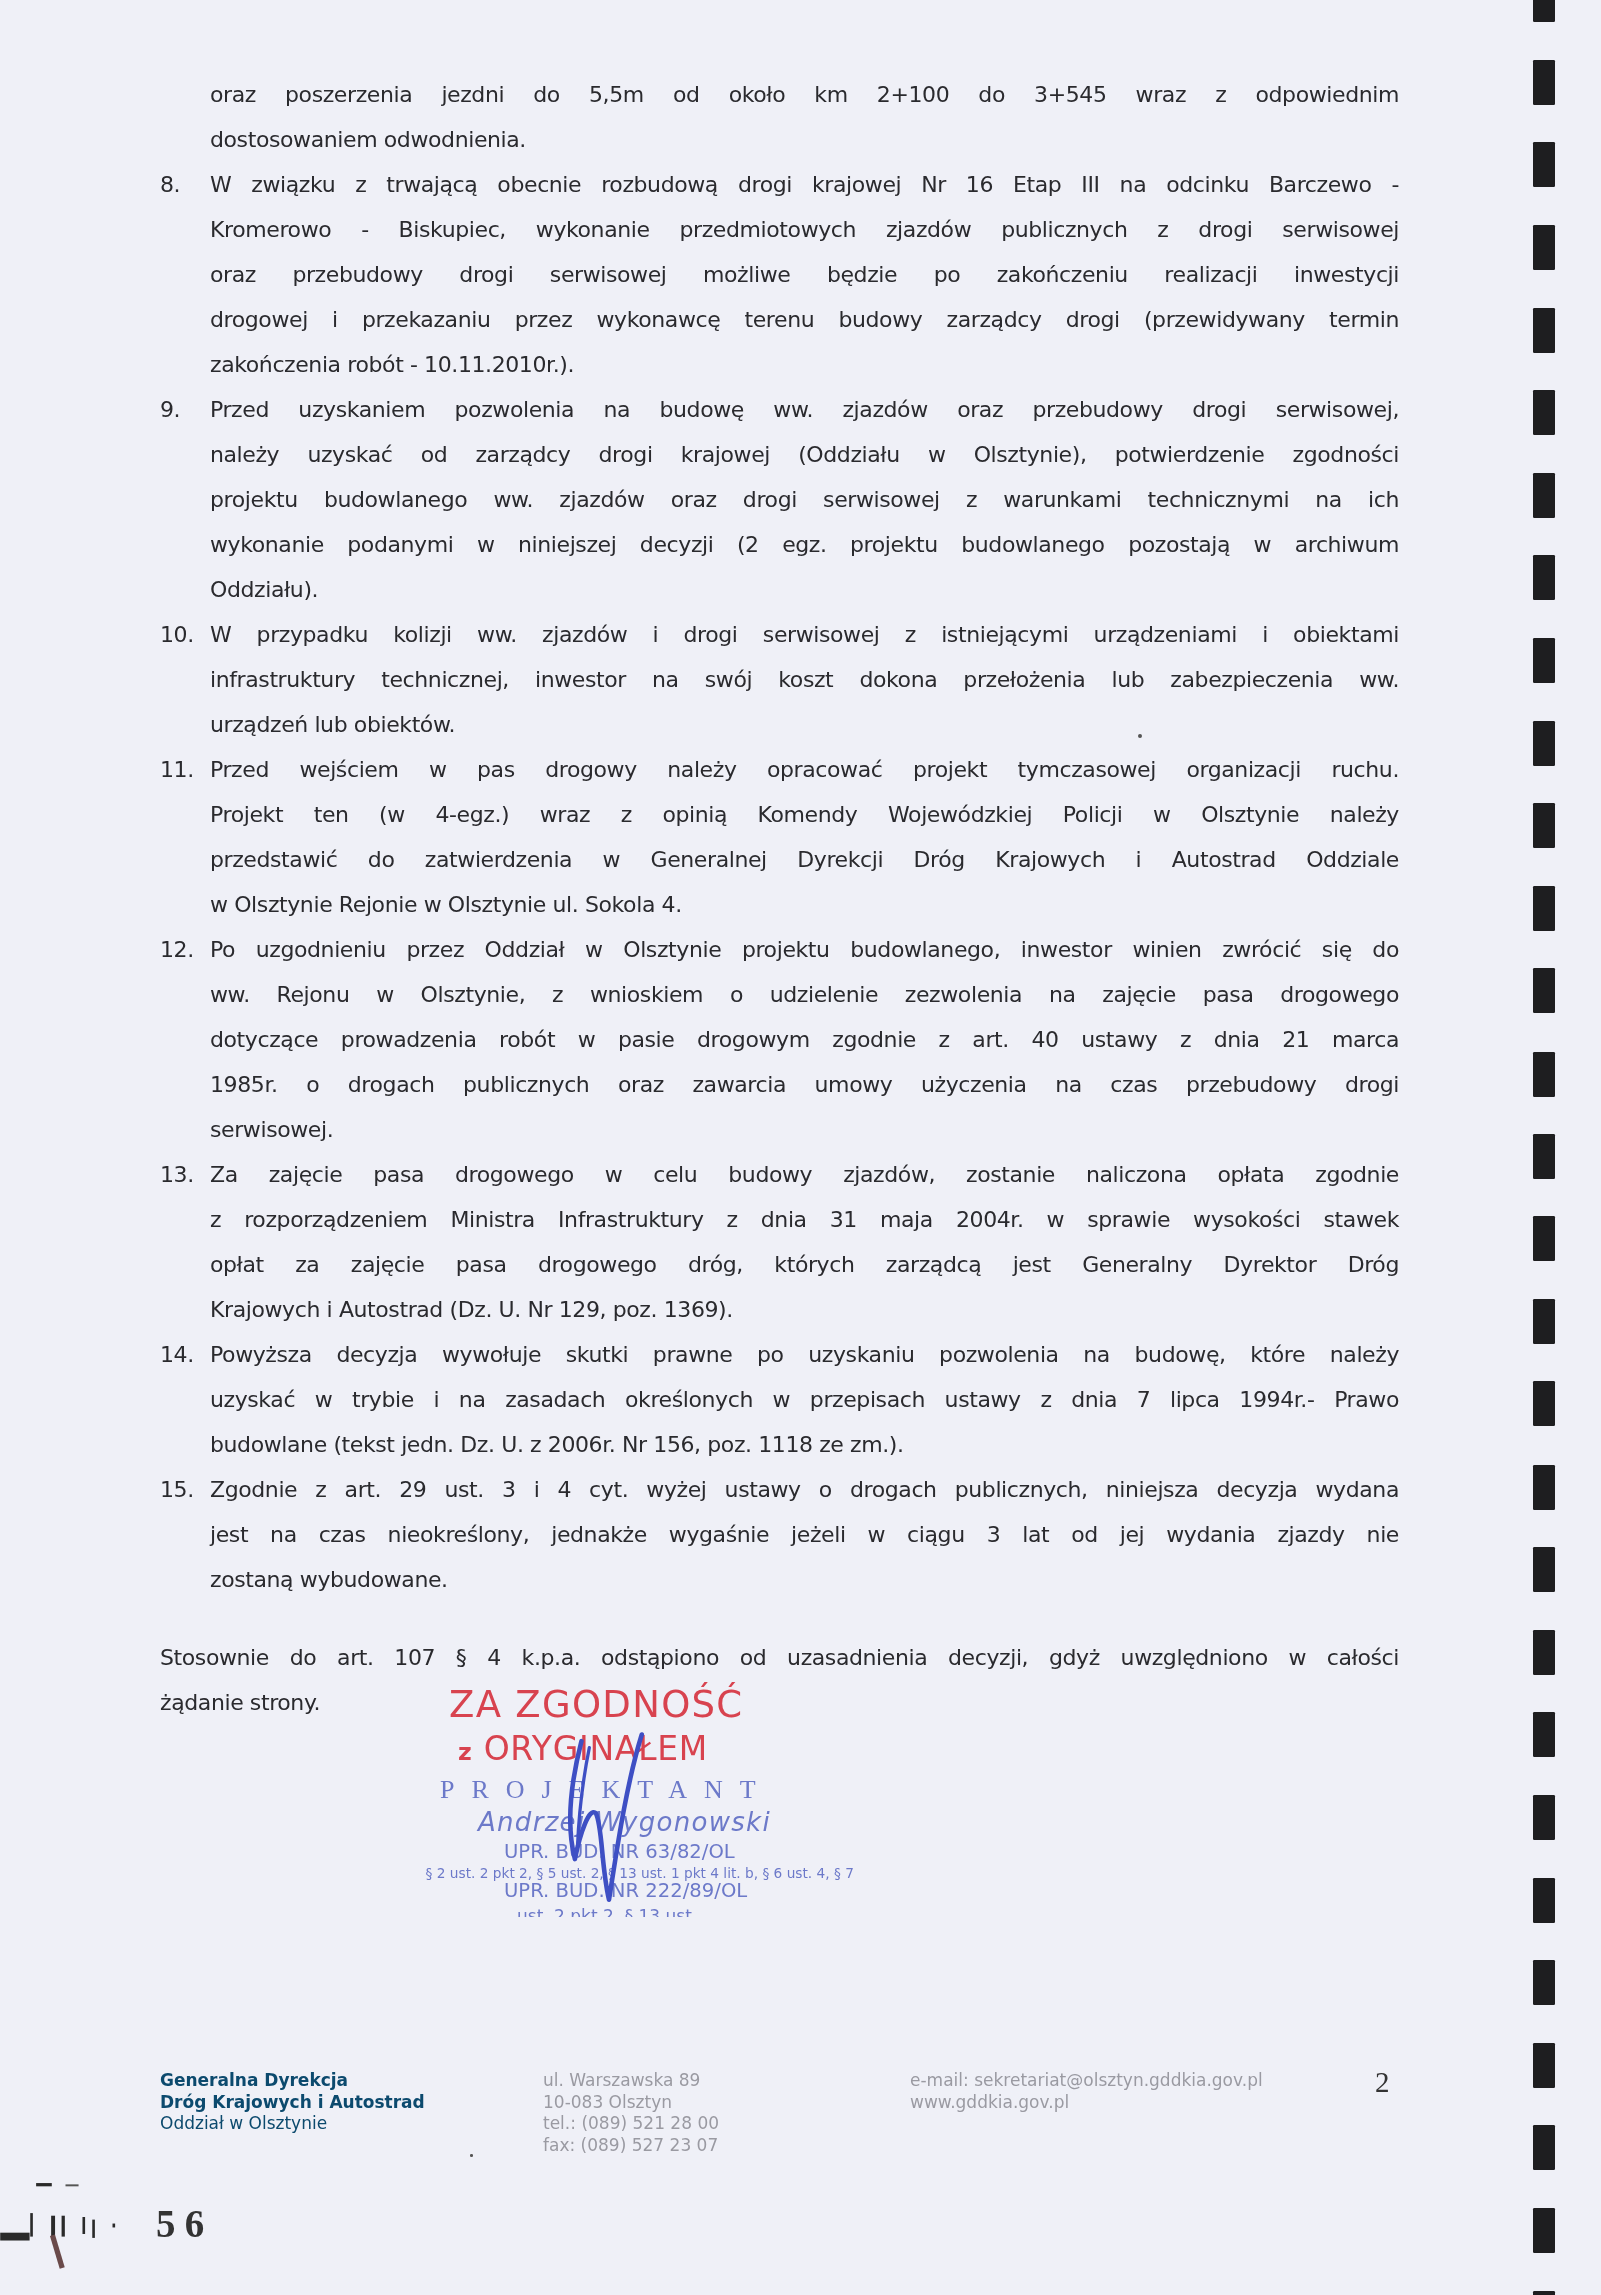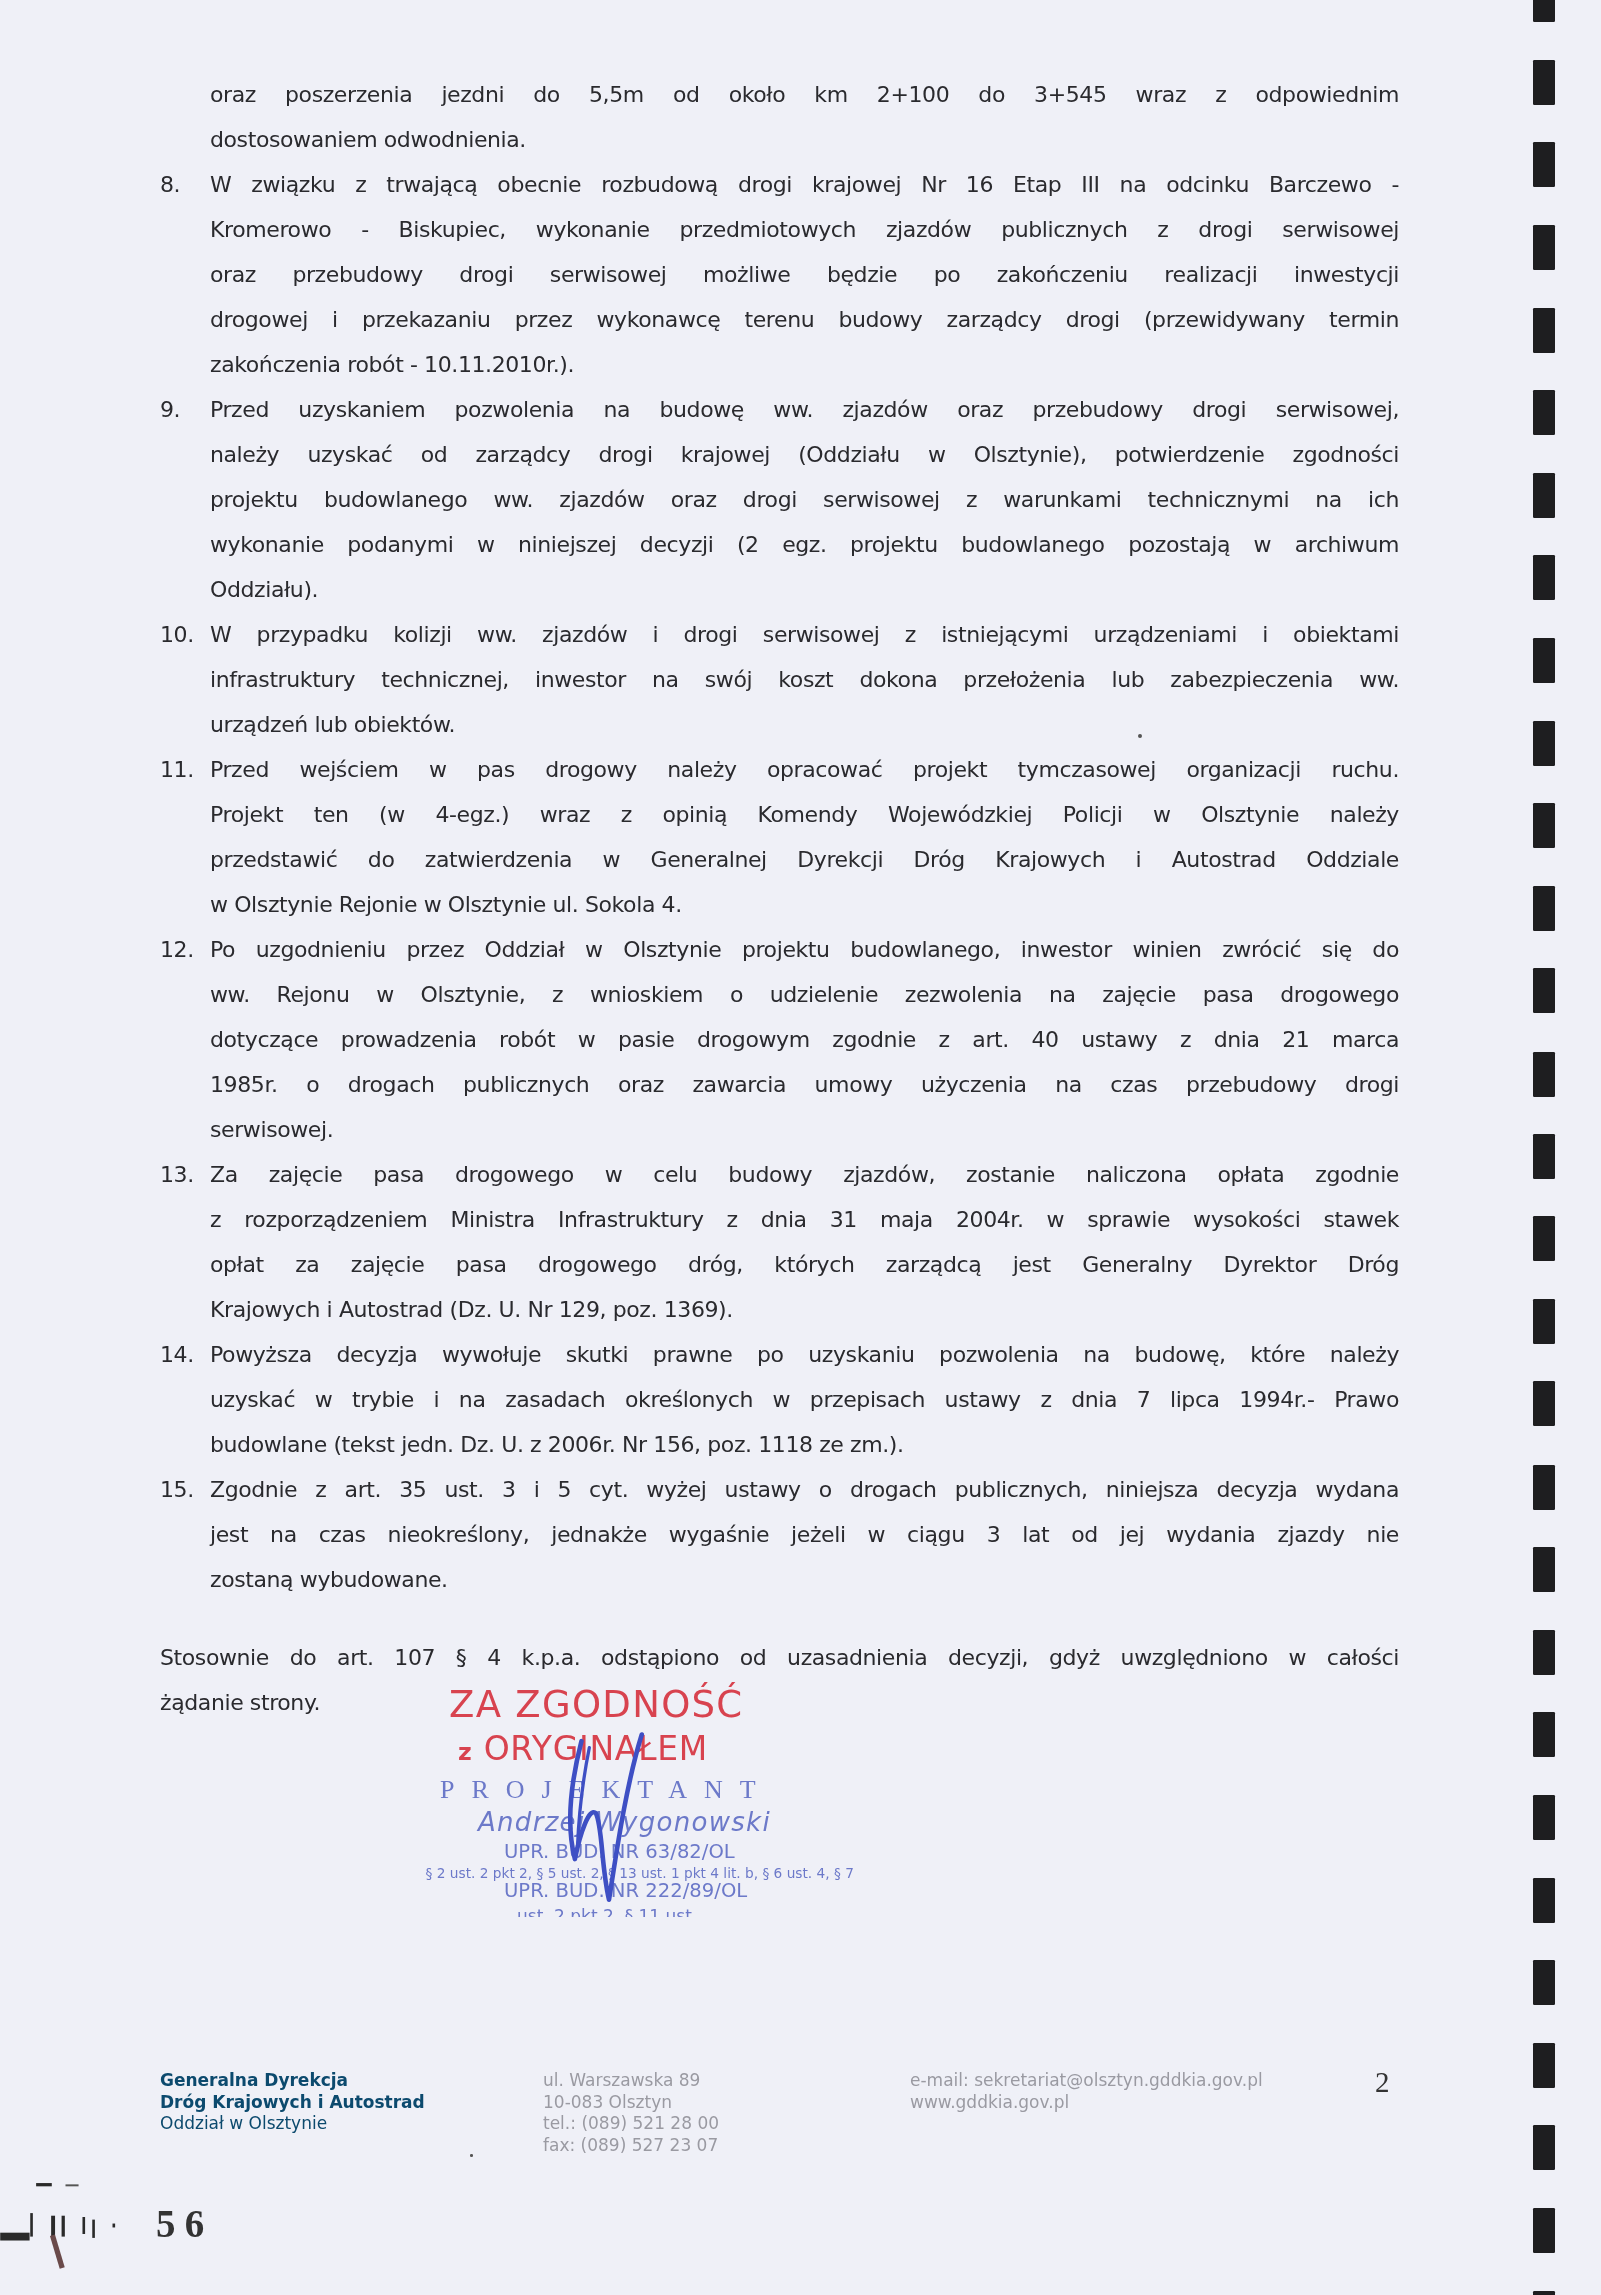--- a/index.html
+++ b/index.html
@@ -100,21 +100,21 @@
         <div style="text-align: left; text-align-last: left;">Krajowych i Autostrad (Dz. U. Nr 129, poz. 1369).</div>
       </div>
     <div class="para">
         <span class="num">14.</span>
         <div style="text-align: justify; text-align-last: justify;">Powyższa decyzja wywołuje skutki prawne po uzyskaniu pozwolenia na budowę, które należy</div>
         <div style="text-align: justify; text-align-last: justify;">uzyskać w trybie i na zasadach określonych w przepisach ustawy z dnia 7 lipca 1994r.- Prawo</div>
         <div style="text-align: left; text-align-last: left;">budowlane (tekst jedn. Dz. U. z 2006r. Nr 156, poz. 1118 ze zm.).</div>
       </div>
     <div class="para">
         <span class="num">15.</span>
-        <div style="text-align: justify; text-align-last: justify;">Zgodnie z art. 35 ust. 3 i 5 cyt. wyżej ustawy o drogach publicznych, niniejsza decyzja wydana</div>
+        <div style="text-align: justify; text-align-last: justify;">Zgodnie z art. 29 ust. 3 i 4 cyt. wyżej ustawy o drogach publicznych, niniejsza decyzja wydana</div>
         <div style="text-align: justify; text-align-last: justify;">jest na czas nieokreślony, jednakże wygaśnie jeżeli w ciągu 3 lat od jej wydania zjazdy nie</div>
         <div style="text-align: left; text-align-last: left;">zostaną wybudowane.</div>
       </div>
   </div>
 
   <div class="closing">
     <p style="text-align-last: justify;">Stosownie do art. 107 § 4 k.p.a. odstąpiono od uzasadnienia decyzji, gdyż uwzględniono w całości</p>
     <p>żądanie strony.</p>
   </div>
 
@@ -122,21 +122,21 @@
     <div class="red1">ZA ZGODNOŚĆ</div>
     <div class="red2">
       <span class="small">z</span>
       <span>ORYGINAŁEM</span>
     </div>
     <div class="blue projektant">PROJEKTANT</div>
     <div class="blue name">Andrzej Wygonowski</div>
     <div class="blue upr1">UPR. BUD. NR 63/82/OL</div>
     <div class="blue paragraphs">§ 2 ust. 2 pkt 2, § 5 ust. 2, § 13 ust. 1 pkt 4 lit. b, § 6 ust. 4, § 7</div>
     <div class="blue upr2">UPR. BUD. NR 222/89/OL</div>
-    <div class="blue cut">ust. 2 pkt 2, § 11 ust.</div>
+    <div class="blue cut">ust. 2 pkt 2, § 13 ust.</div>
   </div>
 
   <svg class="signature" viewBox="0 0 140 270">
     <path d="M28 20 C 10 90, 5 150, 18 200 C 26 160, 40 120, 50 130 C 60 150, 58 210, 70 262 C 80 200, 95 90, 120 10" fill="none" stroke="#3e4fc4" stroke-width="7" stroke-linecap="round" stroke-linejoin="round"></path>
     <path d="M40 30 C 30 80, 24 130, 22 180" fill="none" stroke="#3e4fc4" stroke-width="5" stroke-linecap="round"></path>
   </svg>
 
   <div class="footer footer-org">
     <div class="b">Generalna Dyrekcja</div>
     <div class="b">Dróg Krajowych i Autostrad</div>

